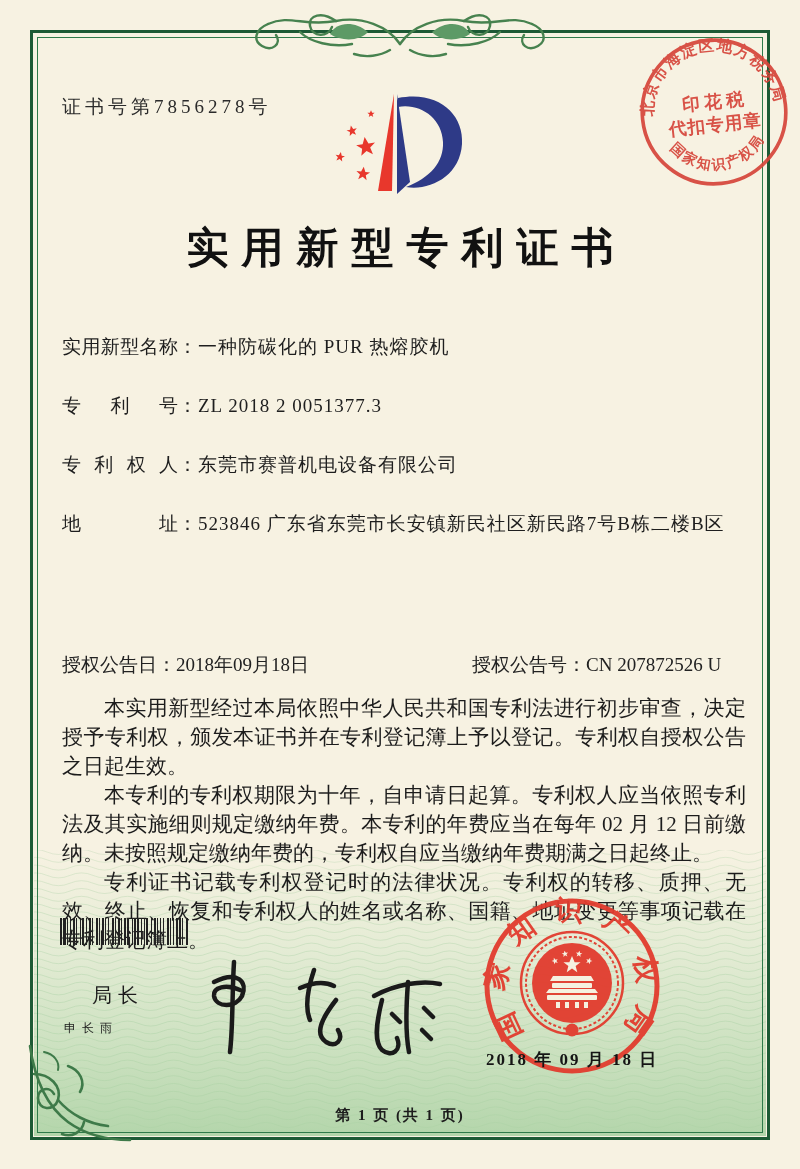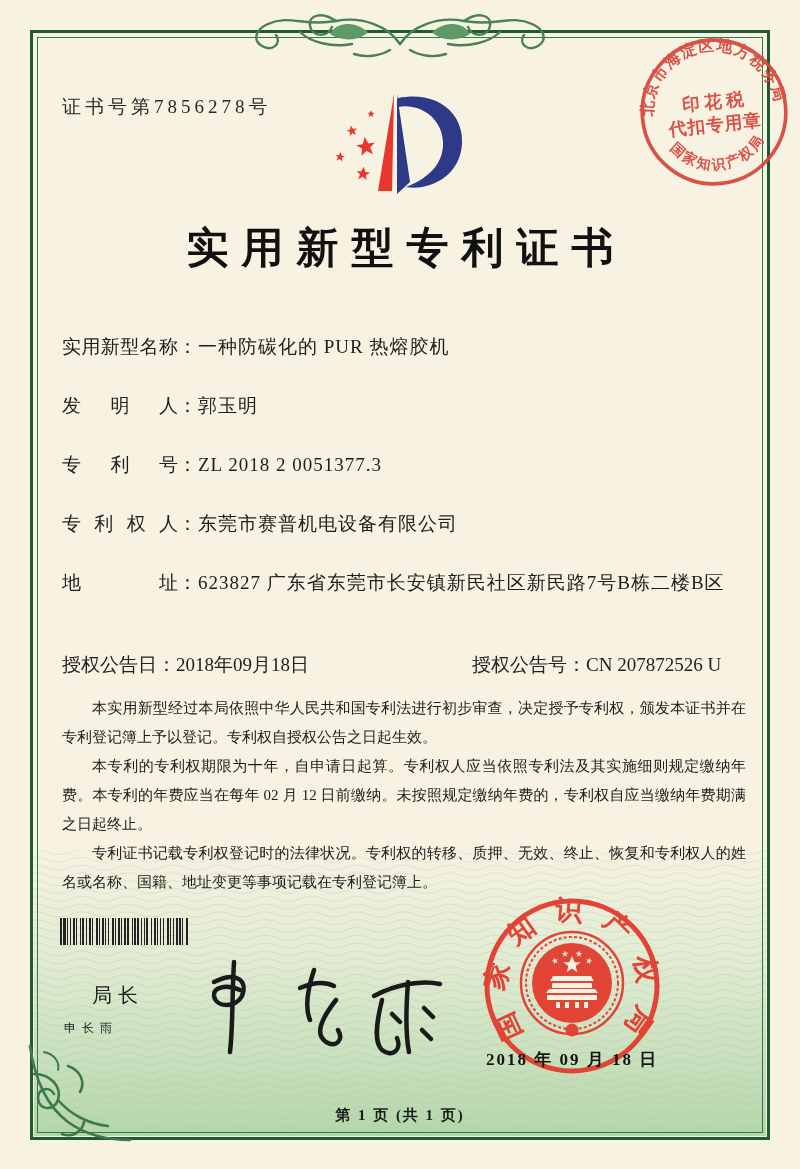--- a/index.html
+++ b/index.html
@@ -66,21 +66,21 @@
   .fcolon{display:inline-block;width:20px;vertical-align:top;}
   .fvalue{
     display:inline-block;width:540px;vertical-align:top;
     letter-spacing:1px;color:#1e1e1e;
   }
   .grant-row{position:absolute;left:62px;top:652px;width:684px;font-size:19px;}
   .grant-no{position:absolute;left:410px;top:0;}
   
   .body-text{
     position:absolute;left:62px;top:694px;width:684px;
-    font-size:15px;line-height:29px;text-align:justify;color:#1c1c1c;
+    font-size:21px;line-height:29px;text-align:justify;color:#1c1c1c;
   }
   .body-text p{margin:0;text-indent:2em;}
   
   .barcode{
     position:absolute;left:60px;top:918px;width:232px;height:27px;
     display:flex;align-items:stretch;
   }
   .barcode i{display:block;height:100%;}
   .director-title{position:absolute;left:64px;top:982px;font-size:20px;letter-spacing:6px;color:#1c1c1c;margin-left:28px;}
   .director-name{position:absolute;left:64px;top:1020px;font-size:12px;letter-spacing:6px;color:#1c1c1c;}
@@ -210,30 +210,27 @@
     </g>
   </svg>
 
   <div class="title">实用新型专利证书</div>
 
   <div class="fields">
     <div class="frow">
       <span class="flabel">实用新型名称</span><span class="fcolon">：</span><span class="fvalue">一种防碳化的 PUR 热熔胶机</span>
     </div>
     <div class="frow">
-      <span class="flabel">发明人</span><span class="fcolon">：</span><span class="fvalue">郭玉明</span>
-    </div>
-    <div class="frow">
       <span class="flabel">专利号</span><span class="fcolon">：</span><span class="fvalue">ZL 2018 2 0051377.3</span>
     </div>
     <div class="frow">
       <span class="flabel">专利权人</span><span class="fcolon">：</span><span class="fvalue">东莞市赛普机电设备有限公司</span>
     </div>
     <div class="frow">
-      <span class="flabel">地址</span><span class="fcolon">：</span><span class="fvalue">623827 广东省东莞市长安镇新民社区新民路7号B栋二楼B区</span>
+      <span class="flabel">地址</span><span class="fcolon">：</span><span class="fvalue">523846 广东省东莞市长安镇新民社区新民路7号B栋二楼B区</span>
     </div>
   </div>
 
   <div class="grant-row">
     <span>授权公告日</span><span>：</span><span>2018年09月18日</span>
     <span class="grant-no">
       <span>授权公告号</span><span>：</span><span>CN 207872526 U</span>
     </span>
   </div>
 

